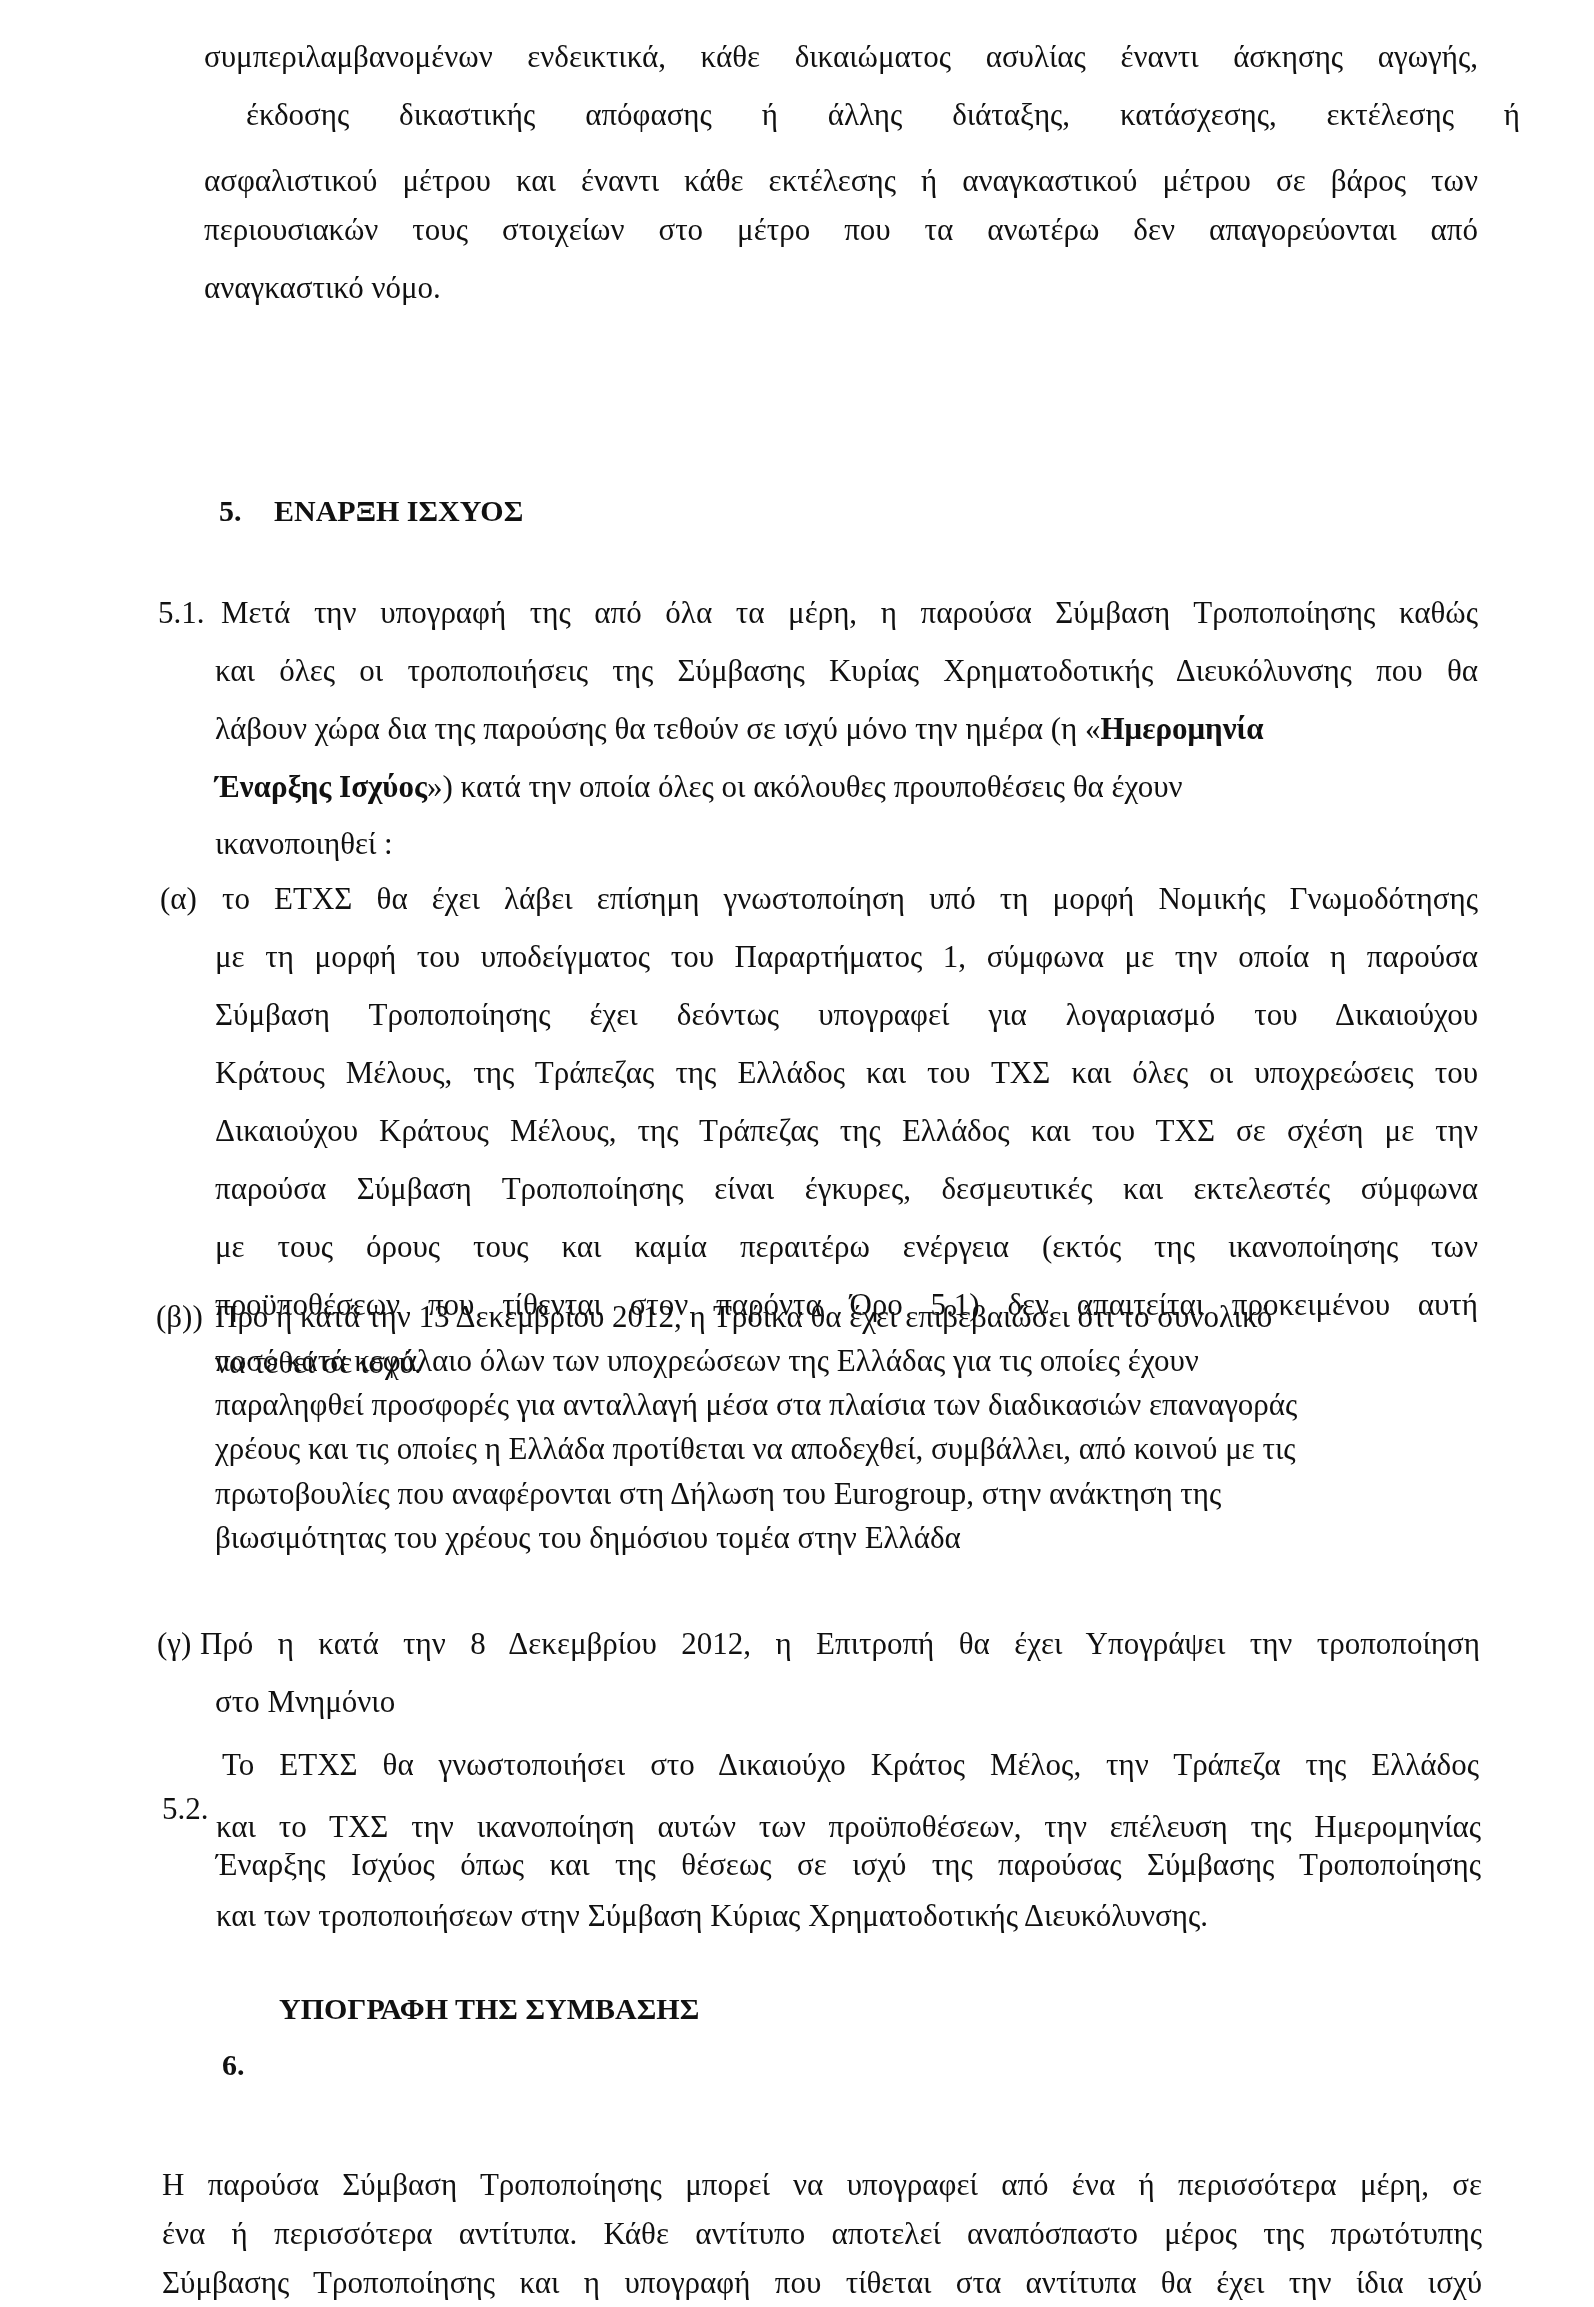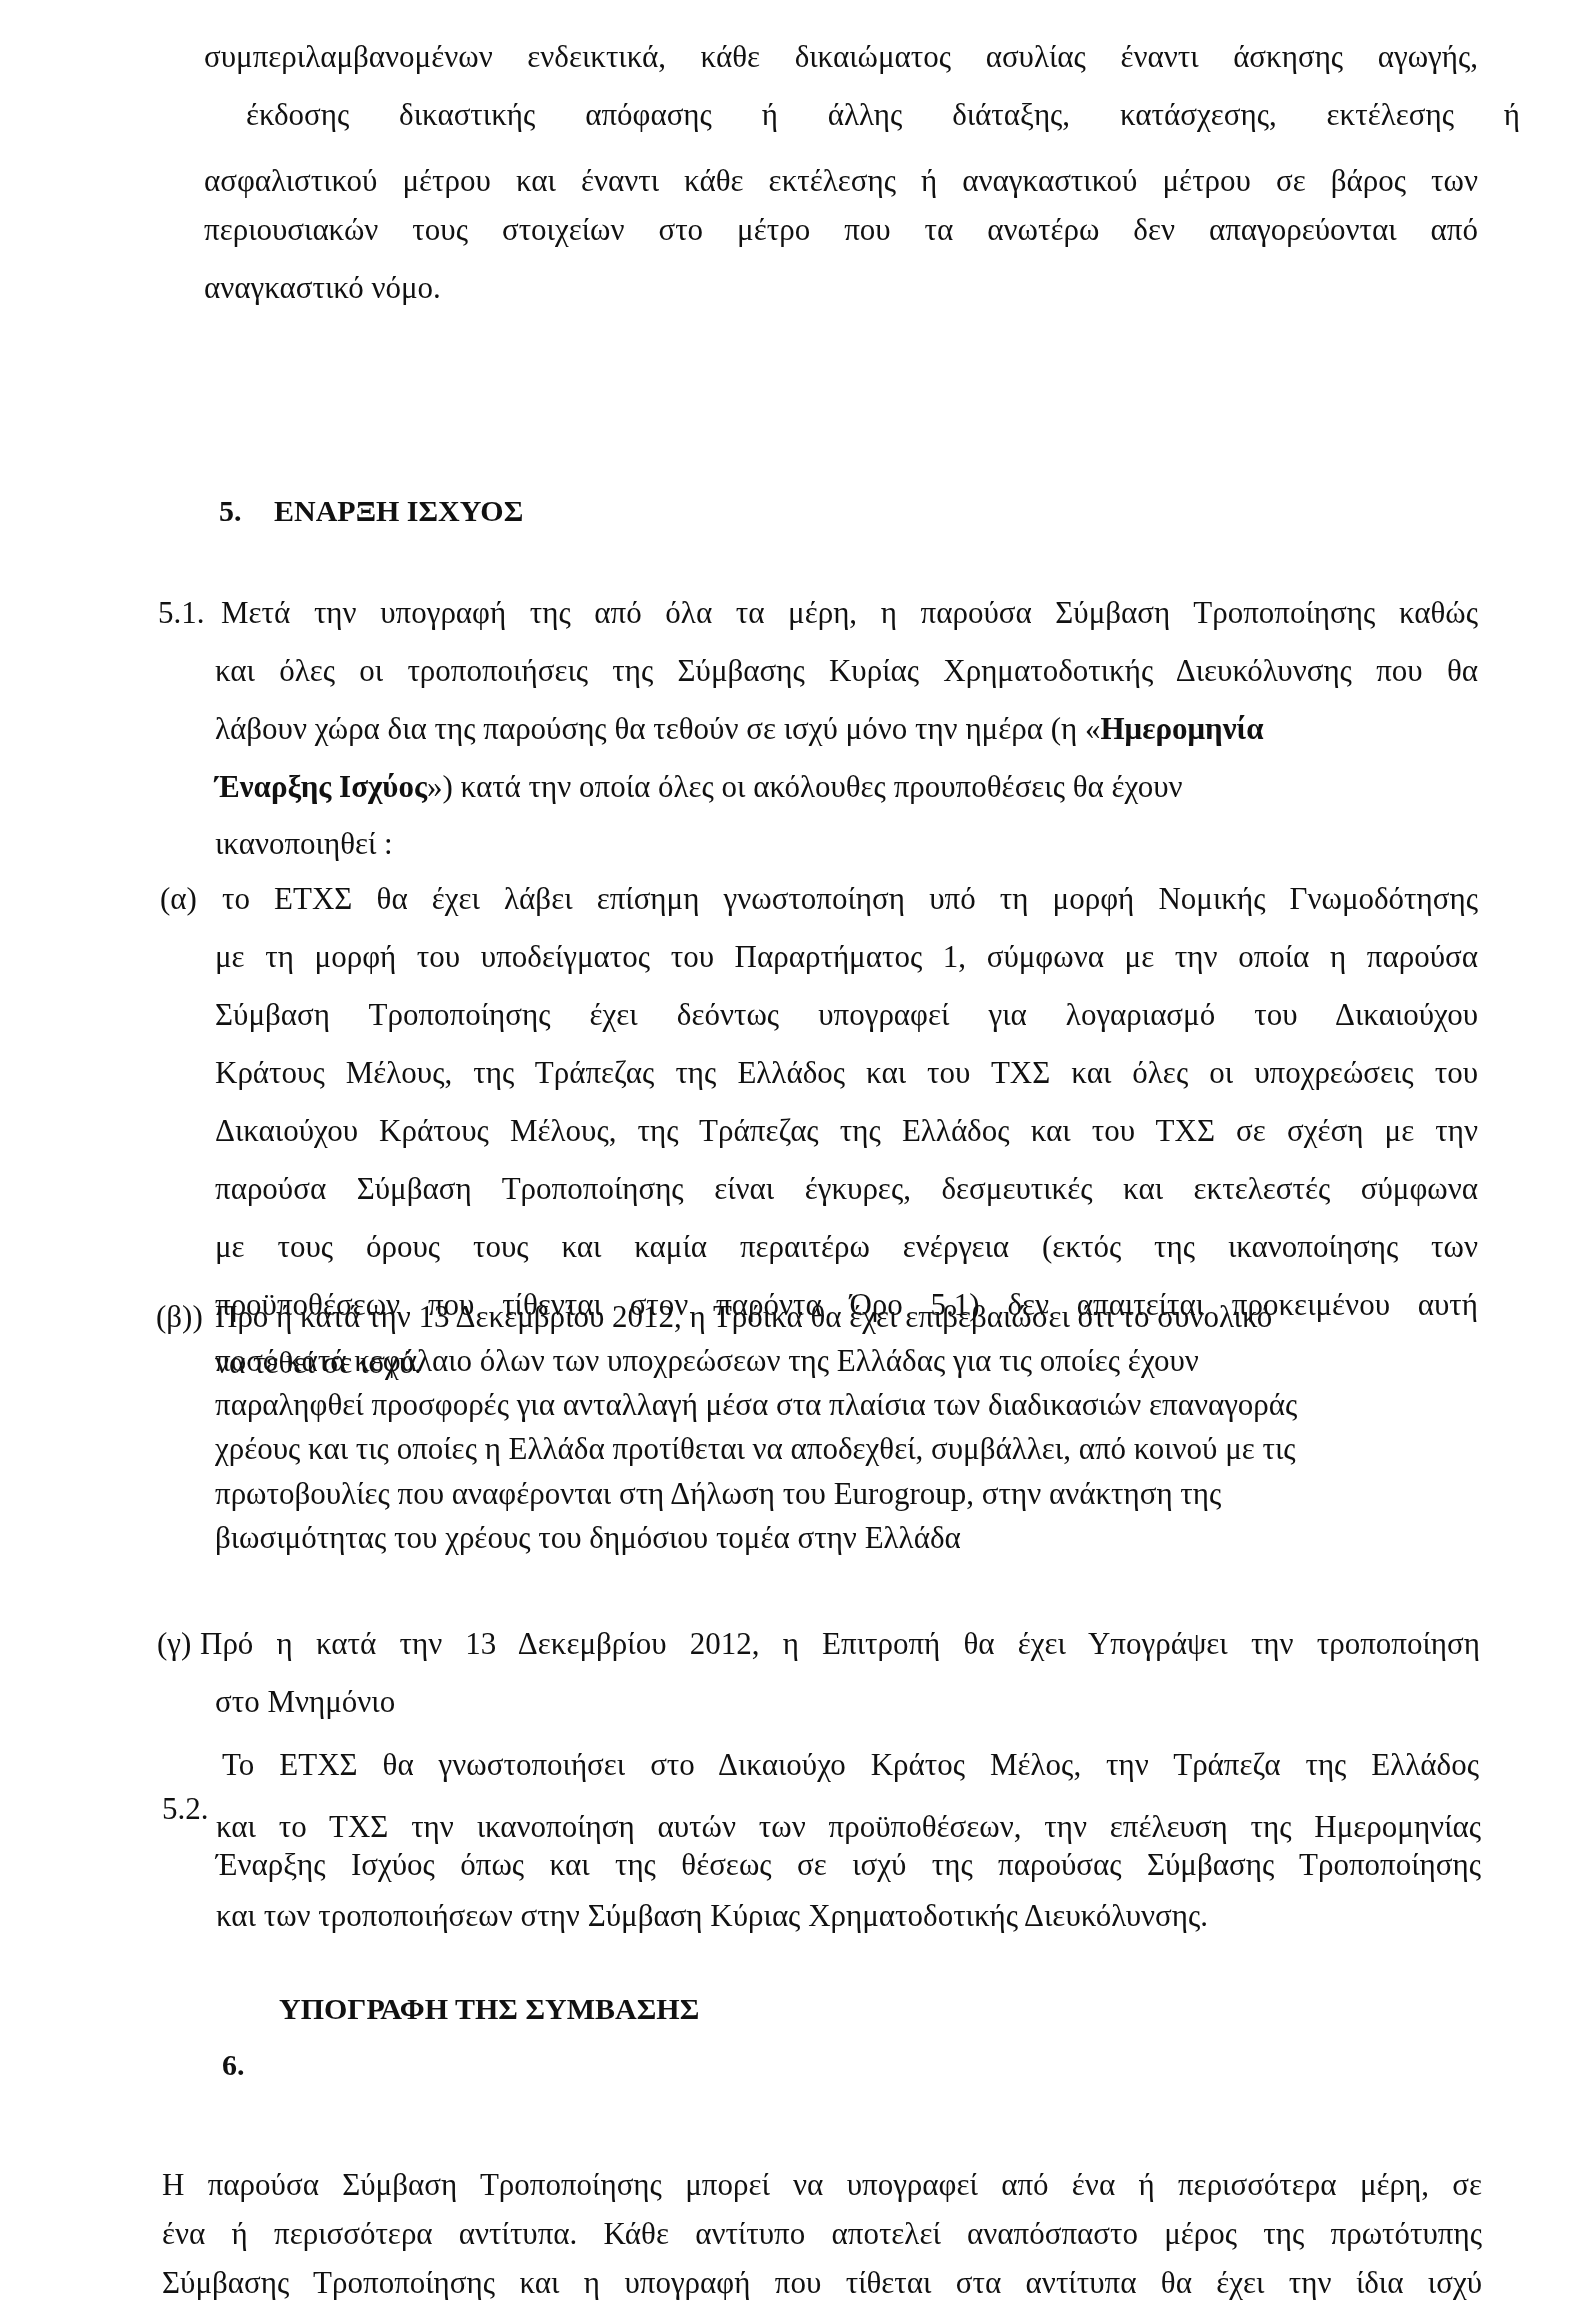--- a/index.html
+++ b/index.html
@@ -57,21 +57,21 @@
   <div class="line" style="left:215px; top:1300px;">Προ ή κατά την 13 Δεκεμβρίου 2012, η Τρόικα θα έχει επιβεβαιώσει ότι το συνολικό</div>
   <div class="line" style="left:215px; top:1344px;">ποσό κατά κεφάλαιο όλων των υποχρεώσεων της Ελλάδας για τις οποίες έχουν</div>
   <div class="line" style="left:215px; top:1388px;">παραληφθεί προσφορές για ανταλλαγή μέσα στα πλαίσια των διαδικασιών επαναγοράς</div>
   <div class="line" style="left:215px; top:1432px;">χρέους και τις οποίες η Ελλάδα προτίθεται να αποδεχθεί, συμβάλλει, από κοινού με τις</div>
   <div class="line" style="left:215px; top:1477px;">πρωτοβουλίες που αναφέρονται στη Δήλωση του Eurogroup, στην ανάκτηση της</div>
   <div class="line" style="left:215px; top:1521px;">βιωσιμότητας του χρέους του δημόσιου τομέα στην Ελλάδα</div>
 </div>
 
 <div>
   <span class="line" style="left:157px; top:1627px;">(γ)</span>
-  <div class="line just" style="left:200px; top:1627px; width:1280px;">Πρό η κατά την 13 Δεκεμβρίου 2012, η Επιτροπή θα έχει Υπογράψει την τροποποίηση</div>
+  <div class="line just" style="left:200px; top:1627px; width:1280px;">Πρό η κατά την 8 Δεκεμβρίου 2012, η Επιτροπή θα έχει Υπογράψει την τροποποίηση</div>
   <div class="line" style="left:215px; top:1685px;">στο Μνημόνιο</div>
 </div>
 
 <div>
   <span class="line" style="left:162px; top:1748px;margin-top:44px;">5.2.</span>
   <div class="line just" style="left:222px; top:1748px; width:1257px;">Το ΕΤΧΣ θα γνωστοποιήσει στο Δικαιούχο Κράτος Μέλος, την Τράπεζα της Ελλάδος</div>
   <div class="line just" style="left:216px; top:1798px; width:1265px;margin-top:12px;">και το ΤΧΣ την ικανοποίηση αυτών των προϋποθέσεων, την επέλευση της Ημερομηνίας</div>
   <div class="line just" style="left:216px; top:1848px; width:1265px;">Έναρξης Ισχύος όπως και της θέσεως σε ισχύ της παρούσας Σύμβασης Τροποποίησης</div>
   <div class="line" style="left:216px; top:1899px;">και των τροποποιήσεων στην Σύμβαση Κύριας Χρηματοδοτικής Διευκόλυνσης.</div>
 </div>

